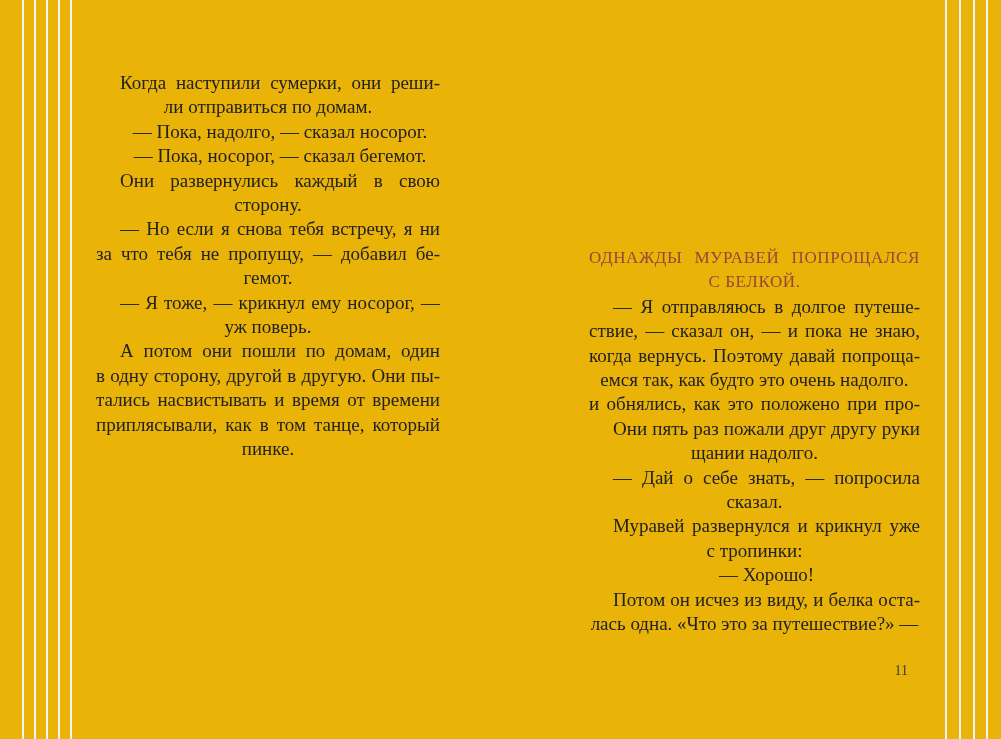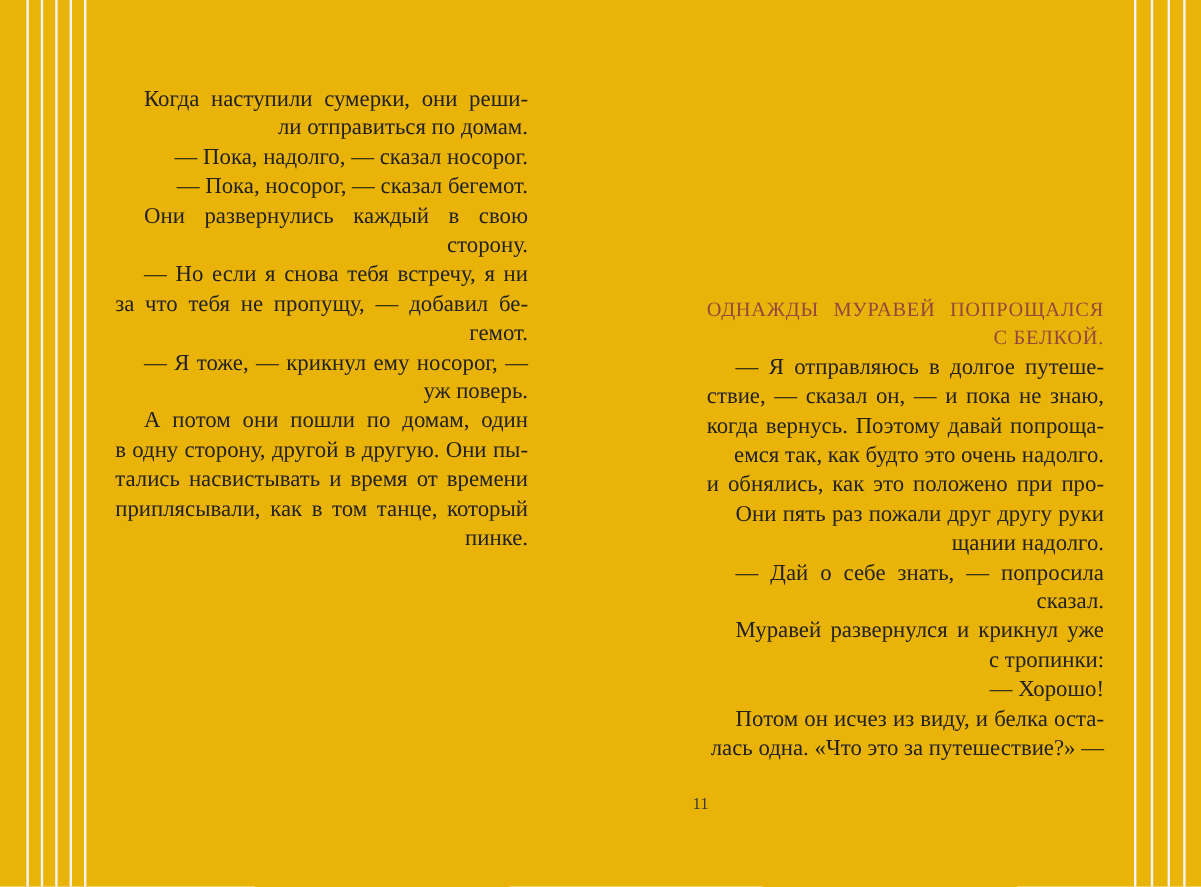--- a/index.html
+++ b/index.html
@@ -19,39 +19,39 @@
     width: 2px;
     background: #f4f4f6;
   }
   .text-column { position: absolute; }
   .left-col  { left: 96px;  top: 71px;  width: 344px; }
   .right-col { left: 577px; top: 246px; width: 331px; margin-left: 12px; }
   .line {
     font-size: 19px;
     line-height: 24.4px;
     color: var(--body-color, #222222);
-    text-align: right;
+    text-align: center;
     white-space: normal;
   }
   .line.fill {
     text-align: justify;
     text-align-last: justify;
   }
   .line.indent { padding-left: 24px; }
   .line.heading {
     font-size: 17px;
     letter-spacing: 0.6px;
     color: var(--heading-color, #92493c);
   }
   .page-number {
     position: absolute;
     left: 577px;
     top: 663px;
     width: 331px;
-    text-align: left;
+    text-align: right;
     font-size: 14px;
     color: #3b3b3b;
     font-family: "Liberation Serif", "DejaVu Serif", serif;
   }
 </style>
 </head>
 <body>
 
 <div class="screen">
 

